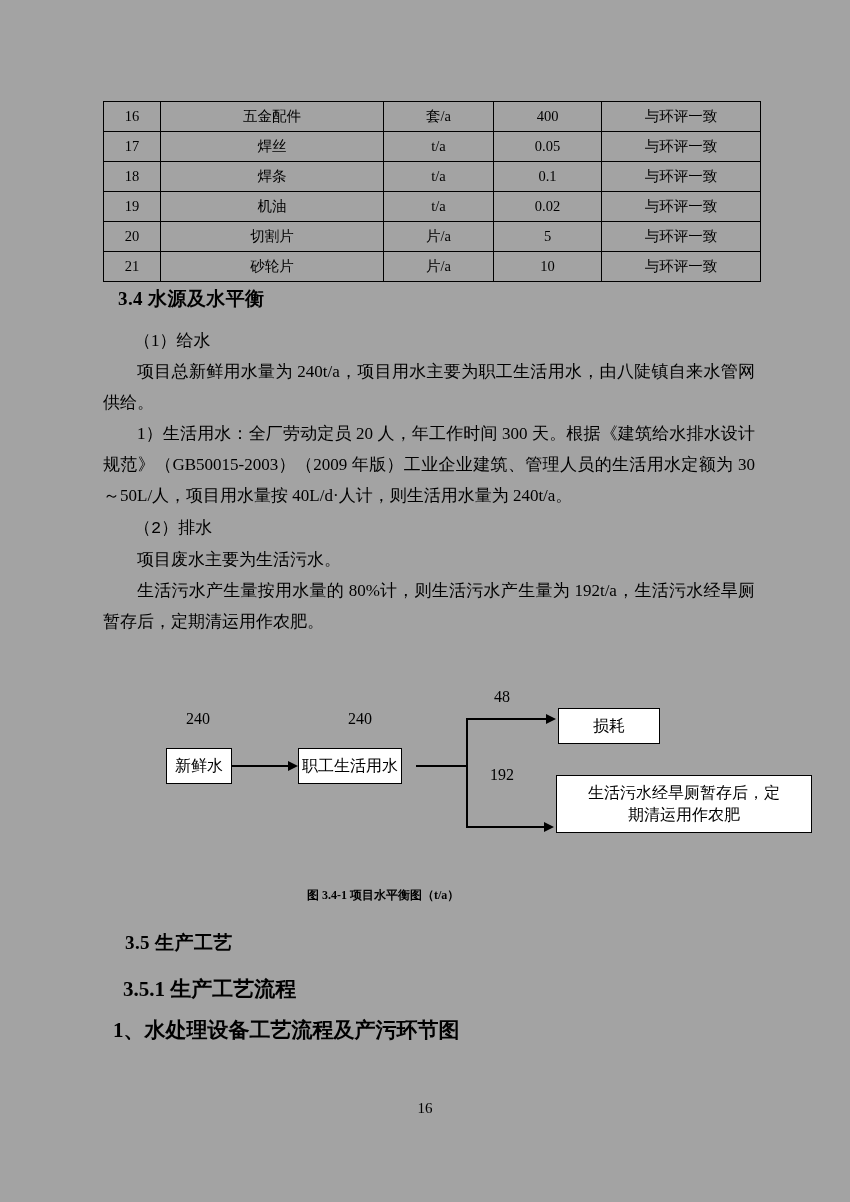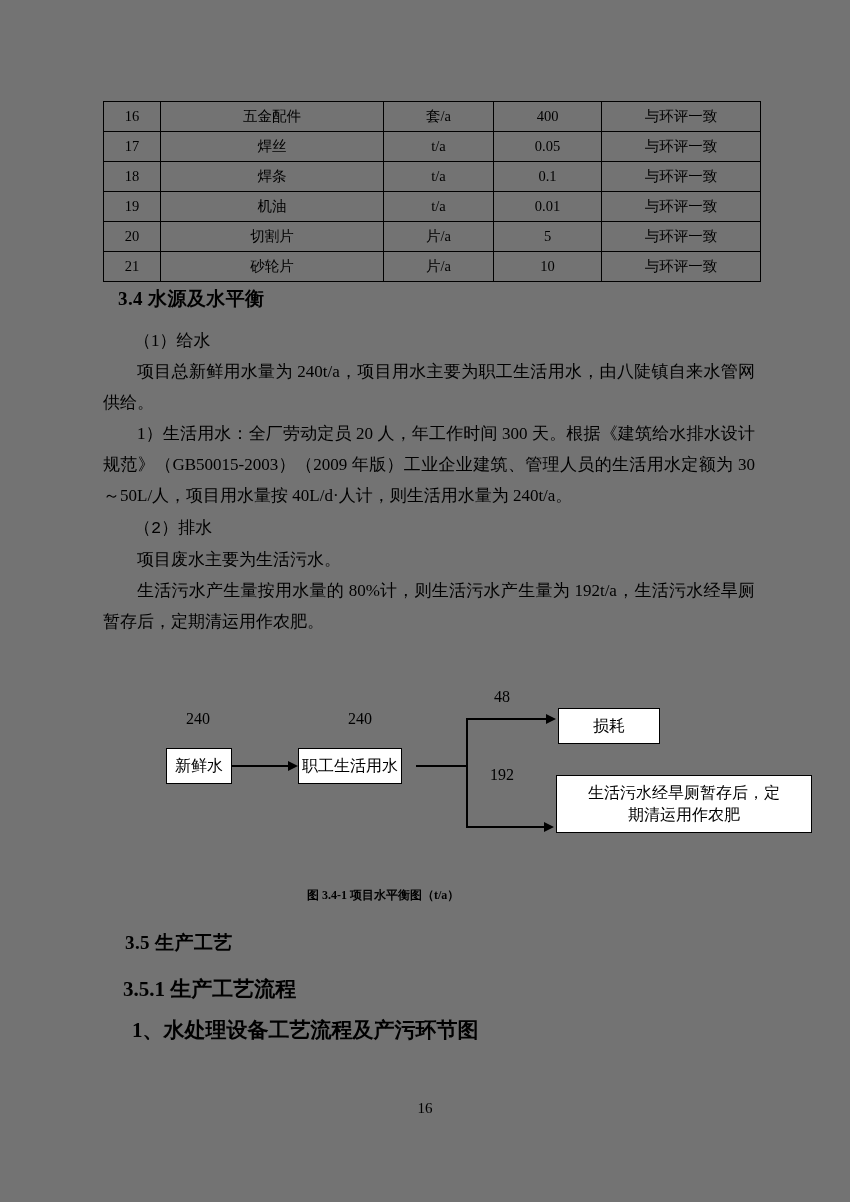--- a/index.html
+++ b/index.html
@@ -14,21 +14,21 @@
     font-family: "Liberation Serif", "DejaVu Serif", serif;
     color: #000000;
     overflow: hidden;
   }
 
   .page {
     position: absolute;
     left: 0; top: 0;
     width: 850px;
     height: 1202px;
-    background: #737373;
+    background: #a3a3a3;
   }
 
   
   .mat-table {
     position: absolute;
     left: 103px;
     top: 101px;
     width: 652px;
     border-collapse: collapse;
     table-layout: fixed;
@@ -151,21 +151,21 @@
         <td class="c-no">18</td>
         <td class="c-name">焊条</td>
         <td class="c-unit">t/a</td>
         <td class="c-qty">0.1</td>
         <td class="c-note">与环评一致</td>
       </tr>
       <tr>
         <td class="c-no">19</td>
         <td class="c-name">机油</td>
         <td class="c-unit">t/a</td>
-        <td class="c-qty">0.01</td>
+        <td class="c-qty">0.02</td>
         <td class="c-note">与环评一致</td>
       </tr>
       <tr>
         <td class="c-no">20</td>
         <td class="c-name">切割片</td>
         <td class="c-unit">片/a</td>
         <td class="c-qty">5</td>
         <td class="c-note">与环评一致</td>
       </tr>
       <tr>
@@ -224,17 +224,17 @@
 
     <div class="fbox" style="left:556px; top:85px; width:256px; height:58px; padding:0 24px;">生活污水经旱厕暂存后，定期清运用作农肥</div>
   </div>
 
   <div class="fig-caption" style="left:307px; top:887px;">图 3.4-1   项目水平衡图（t/a）</div>
 
   <div class="h-main" style="left:125px; top:930px;">3.5 生产工艺</div>
 
   <div class="h-sub" style="left:123px; top:975px;">3.5.1  生产工艺流程</div>
 
-  <div class="h-sub" style="left:132px; top:1016px;">1、水处理设备工艺流程及产污环节图</div>
+  <div class="h-sub" style="left:113px; top:1016px;">1、水处理设备工艺流程及产污环节图</div>
 
   <div class="page-num" style="top:1100px;">16</div>
 
 </div>
 
 </body></html>

